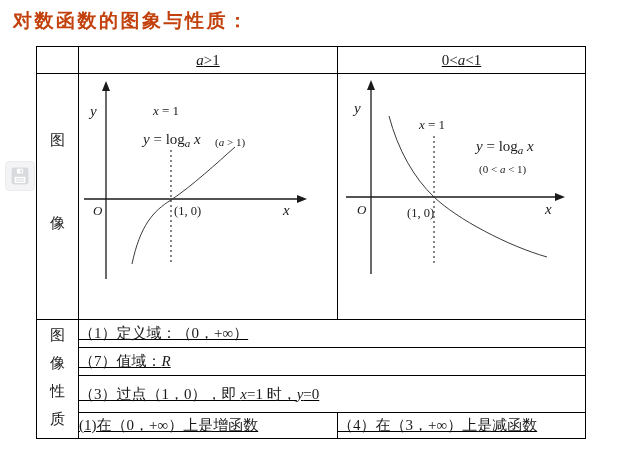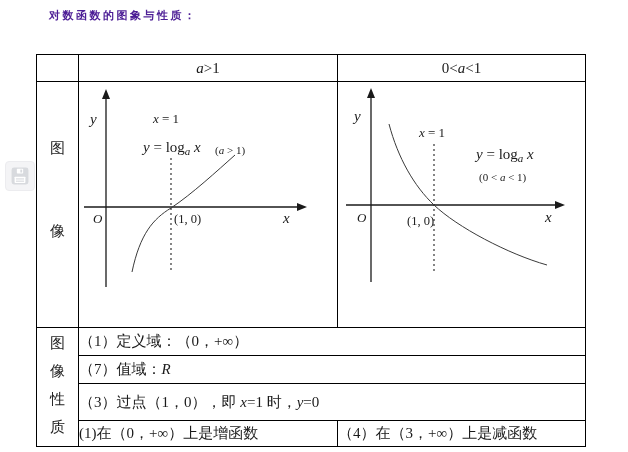--- a/index.html
+++ b/index.html
@@ -4,25 +4,25 @@
 <style>
   html,body{margin:0;padding:0;}
   body{
     width:628px;height:452px;position:relative;background:#ffffff;
     font-family:"Liberation Serif","DejaVu Serif",serif;color:#000;
     overflow:hidden;
   }
   .title{
     position:absolute;left:13px;top:8px;
     font-family:"Liberation Sans","DejaVu Sans",sans-serif;
-    font-weight:bold;font-size:11px;letter-spacing:2.5px;color:#4c1d95;margin-left:36px;
+    font-weight:bold;font-size:19px;letter-spacing:2.5px;color:#c2410c;
   }
   table.props{
-    position:absolute;left:36px;top:54px;
-    border-collapse:collapse;table-layout:fixed;
+    position:absolute;left:36px;top:46px;
+    border-collapse:collapse;table-layout:fixed;text-decoration:underline;
   }
   table.props td{
     border:1.4px solid #000;padding:0;
     font-size:15px;color:#1a1a1a;
   }
   td.hdr{text-align:center;font-size:14px;vertical-align:middle;}
   .var{font-style:italic;}
   td.glabel{position:relative;}
   td.glabel span, td.plabel span{
     position:absolute;left:0;right:0;text-align:center;font-size:15px;color:#222;

